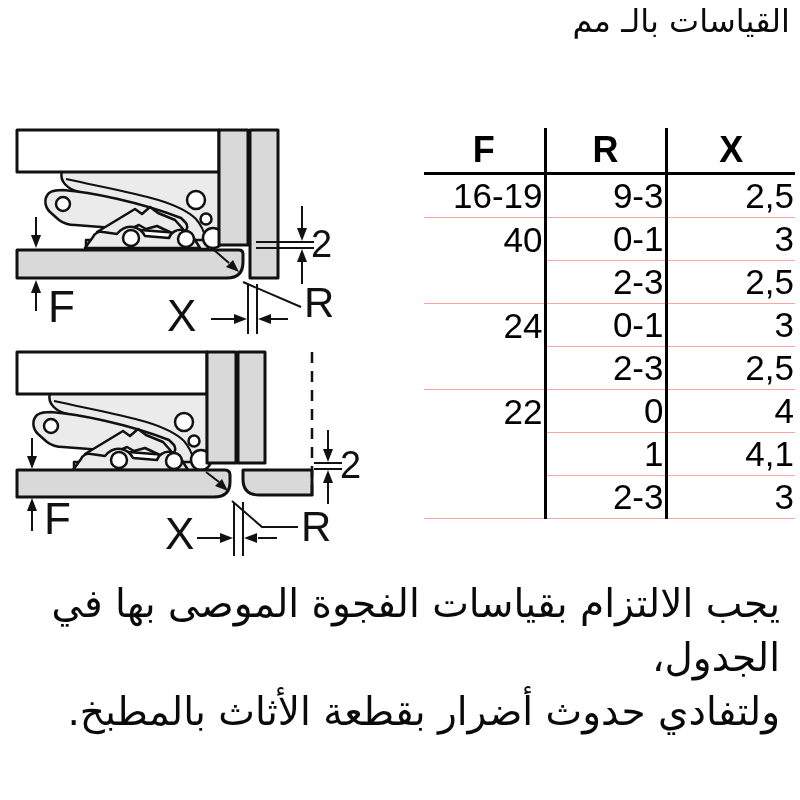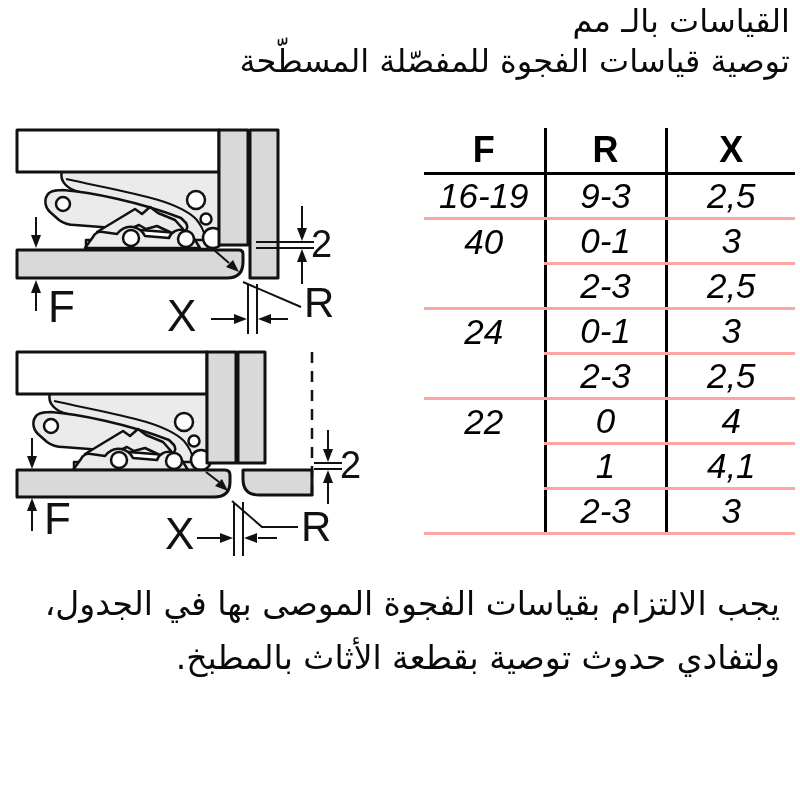--- a/index.html
+++ b/index.html
@@ -8,56 +8,55 @@
     font-family:"DejaVu Sans",sans-serif;color:#000;overflow:hidden;
   }
   
   .heading{
     position:absolute;top:1px;right:10px;direction:rtl;
     font-size:32px;line-height:40px;color:#0a0a0a;
   }
   
   .footer{
     position:absolute;top:577px;right:20px;left:8px;direction:rtl;text-align:right;
-    font-size:33px;line-height:54px;color:#0a0a0a;
+    font-size:39px;line-height:54px;color:#0a0a0a;
   }
   
   table.gaps{
     position:absolute;left:424px;top:128px;border-collapse:collapse;table-layout:fixed;
     font-family:"Liberation Sans",sans-serif;font-size:35px;color:#000;
   }
   table.gaps col.cf{width:121px}
   table.gaps col.cr{width:121px}
   table.gaps col.cx{width:129px}
   table.gaps th{
     height:41px;font-weight:bold;font-size:36px;text-align:center;vertical-align:middle;
     border-bottom:3px solid #000;
   }
   table.gaps td{
-    height:39px;text-align:center;vertical-align:middle;border-bottom:3px solid #fca5a5;font-style:italic;
+    height:39px;text-align:right;vertical-align:middle;border-bottom:1px solid #fca5a5;
   }
   table.gaps .bl{border-left:3px solid #000;}
   table.gaps td.fspan{vertical-align:top;line-height:41px;}
   
   svg{position:absolute;left:0;top:110px;}
   .shape{fill:#ebebeb;stroke:#111;stroke-width:2.5;stroke-linejoin:round;}
   .panel{fill:#d9d9d9;stroke:#111;stroke-width:3;stroke-linejoin:round;}
   .white{fill:#ffffff;stroke:#111;stroke-width:3;stroke-linejoin:round;}
   .hole{fill:#ffffff;stroke:#111;stroke-width:2.5;}
   .ln{stroke:#111;stroke-width:2;fill:none;}
   .ln25{stroke:#111;stroke-width:2.5;fill:none;}
   .arr{fill:#111;stroke:none;}
   text.dim{font-family:"Liberation Sans",sans-serif;fill:#111;}
 </style>
 </head>
 <body>
 
 <div class="heading">
   <div>القياسات بالـ مم</div>
-  <div>توصية قياسات الفجوة للمفصّلة المسطّحة</div>
 </div>
 
 <svg width="370" height="465" viewBox="0 110 370 465">
   <defs>
     <g id="hinge">
       <path class="shape" d="M62,171 L219,171 L219,246 L210,246 C201,250 192,246 187,238 C179,225 165,216 147,210 L79,192 C68,189 59,182 62,171 Z"></path>
       <path class="ln" d="M66,179 C125,192 176,199 196,219 C201,225 204,231 205,237"></path>
       <path class="shape" d="M49,193 C44,198 44,206 50,212 L59,220 C63,223 69,225 75,225 L179,233 C186,233 189,228 186,223 L181,218 C140,202 90,192 63,190 C57,190 53,190 49,193 Z"></path>
       <circle class="hole" cx="63" cy="204" r="7"></circle>
       <path class="shape" d="M97,232 L135,209 L142,214 L150,207 L158,213 L175,220 L183,229 L174,234 L157,226 L146,229 L139,225 L106,240 Z"></path>
@@ -198,14 +197,14 @@
     </tr>
     <tr>
       <td class="bl">2-3</td>
       <td class="bl">3</td>
     </tr>
   </tbody>
 </table>
 
 <div class="footer">
   <div>يجب الالتزام بقياسات الفجوة الموصى بها في الجدول،</div>
-  <div>ولتفادي حدوث توصية بقطعة الأثاث بالمطبخ.</div>
+  <div>ولتفادي حدوث أضرار بقطعة الأثاث بالمطبخ.</div>
 </div>
 
 </body></html>

